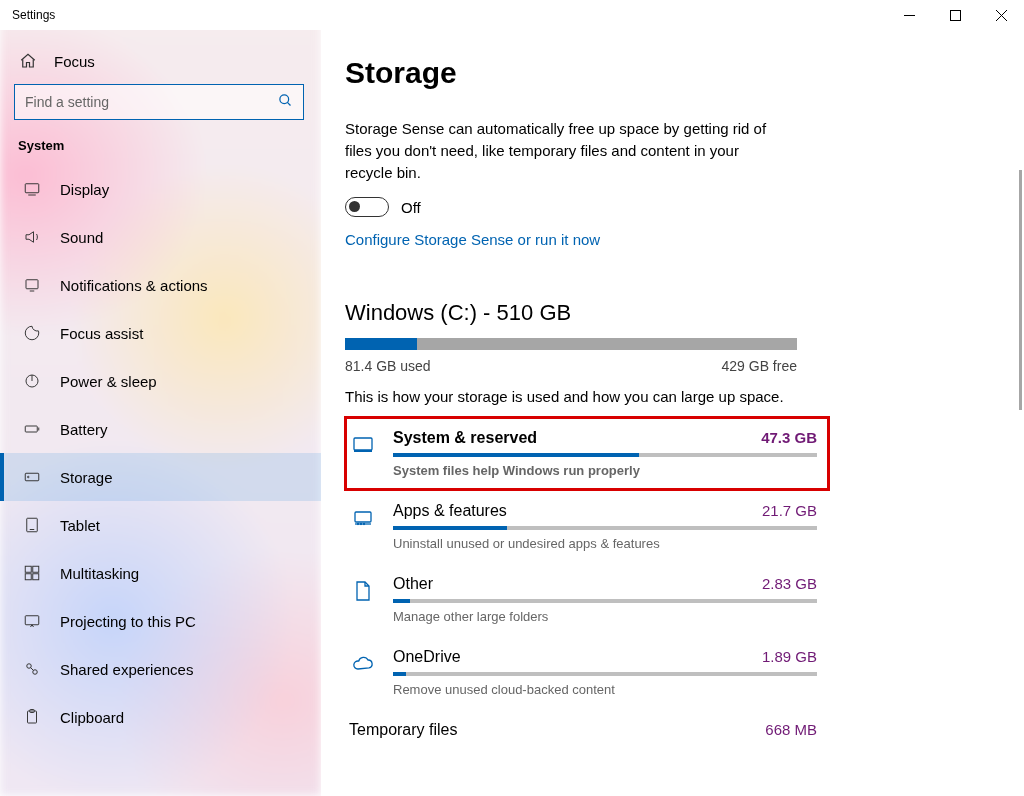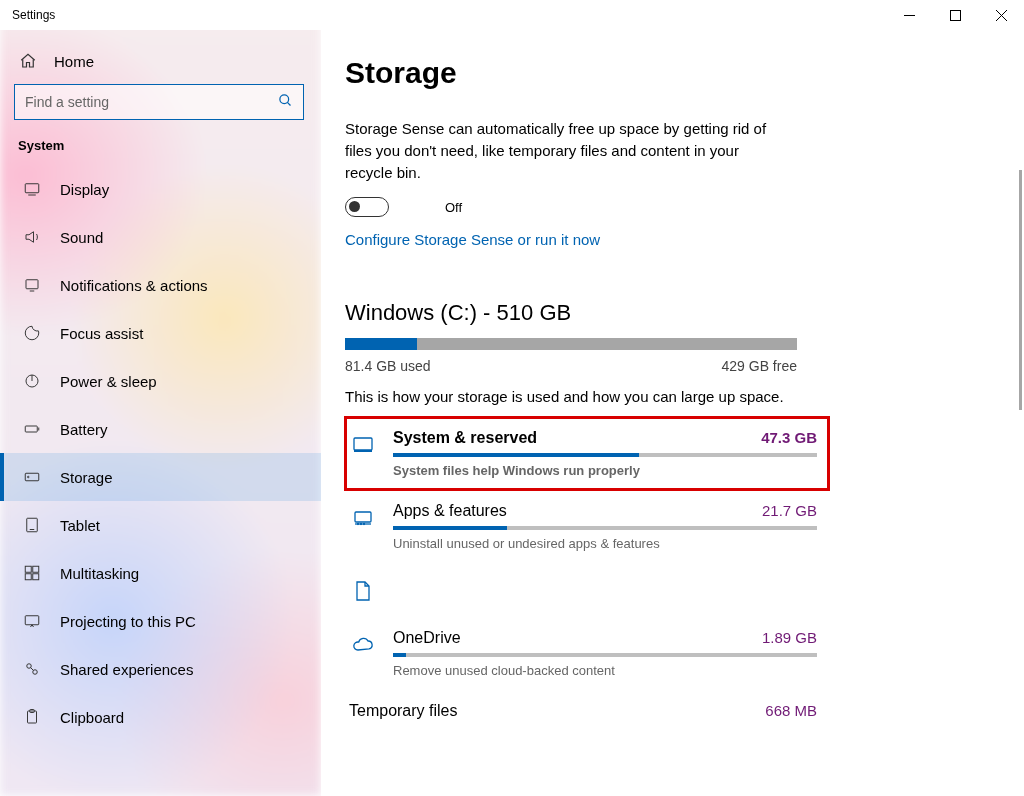--- a/index.html
+++ b/index.html
@@ -36,21 +36,21 @@
   .nav-item .icon svg { width: 18px; height: 18px; stroke: #333; stroke-width: 1.3; fill: none; }
   .nav-item .lbl { font-size: 15px; color: #000; }
   .nav-item.active { background: rgba(0,120,215,0.13); border-left-color: #0063b1; }
   .nav-item.active .lbl { color: #000; }
   .main { flex: 1; padding: 26px 0 0 24px; overflow-y: auto; position: relative; }
   .main h1 { font-size: 30px; font-weight: 600; margin-bottom: 28px; }
   .desc { font-size: 15px; color: #000; line-height: 1.45; max-width: 430px; margin-bottom: 14px; }
   .toggle-row { display: flex; align-items: center; gap: 12px; margin-bottom: 14px; }
   .toggle { width: 44px; height: 20px; border: 1.6px solid #333; border-radius: 20px; position: relative; }
   .toggle::after { content: ""; position: absolute; left: 3px; top: 2.5px; width: 11px; height: 11px; background: #333; border-radius: 50%; }
-  .toggle-label { font-size: 13px; margin-left: 44px; }
+  .toggle-label { font-size: 15px; }
   .link { color: #0063b1; font-size: 15px; display: inline-block; margin-bottom: 52px; }
   .drive-title { font-size: 22px; color: #000; margin-bottom: 12px; }
   .drive-bar { width: 452px; height: 12px; background: #a6a6a6; position: relative; margin-bottom: 8px; }
   .drive-bar-fill { height: 100%; background: #0063b1; position: absolute; left: 0; top: 0; }
   .drive-stats { width: 452px; display: flex; justify-content: space-between; font-size: 14px; color: #444; margin-bottom: 14px; }
   .drive-desc { font-size: 15px; margin-bottom: 12px; }
   .cats { width: 484px; }
   .cat { display: flex; align-items: flex-start; padding: 12px 12px 12px 4px; gap: 16px; cursor: default; }
   .cat.highlight { outline: 3px solid #d80000; outline-offset: -2px; font-weight: bold; }
   .cat .c-icon { width: 28px; height: 28px; display: flex; align-items: center; justify-content: center; flex-shrink: 0; margin-top: 2px; }
@@ -94,21 +94,21 @@
     <div class="sidebar">
       <div class="sidebar-bg"></div>
       <div class="sidebar-inner">
         <div class="home-row">
           <span class="icon">
             <svg width="18" height="18" viewBox="0 0 24 24" fill="none" stroke="#333" stroke-width="1.6">
                 <path d="M3 11 12 3l9 8"></path>
                 <path d="M5 10v10h5v-6h4v6h5V10"></path>
               </svg>
           </span>
-          <span class="lbl">Home</span>
+          <span class="lbl">Focus</span>
         </div>
         <div class="search-wrap">
           <div class="search">
             <input type="text" placeholder="Find a setting" style="">
             <span class="mag">
               <svg width="15" height="15" viewBox="0 0 24 24" fill="none" stroke="#0063b1" stroke-width="2">
                   <circle cx="10" cy="10" r="7"></circle>
                   <line x1="20" y1="20" x2="15" y2="15"></line>
                 </svg>
             </span>
@@ -270,20 +270,30 @@
               </div>
               <div class="c-sub">Uninstall unused or undesired apps &amp; features</div>
             </div>
           </div>
           <div class="cat">
             <div class="c-icon">
               <svg viewBox="0 0 24 24">
                 <use href="#ic-other"></use>
               </svg>
             </div>
+            <div class="c-body">
+              <div class="c-head">
+                <span class="c-title">Other</span>
+                <span class="c-size">2.83 GB</span>
+              </div>
+              <div class="c-bar">
+                <div class="c-bar-fill" style="width:4%"></div>
+              </div>
+              <div class="c-sub">Manage other large folders</div>
+            </div>
           </div>
           <div class="cat">
             <div class="c-icon">
               <svg viewBox="0 0 24 24">
                 <use href="#ic-onedrive"></use>
               </svg>
             </div>
             <div class="c-body">
               <div class="c-head">
                 <span class="c-title">OneDrive</span>

